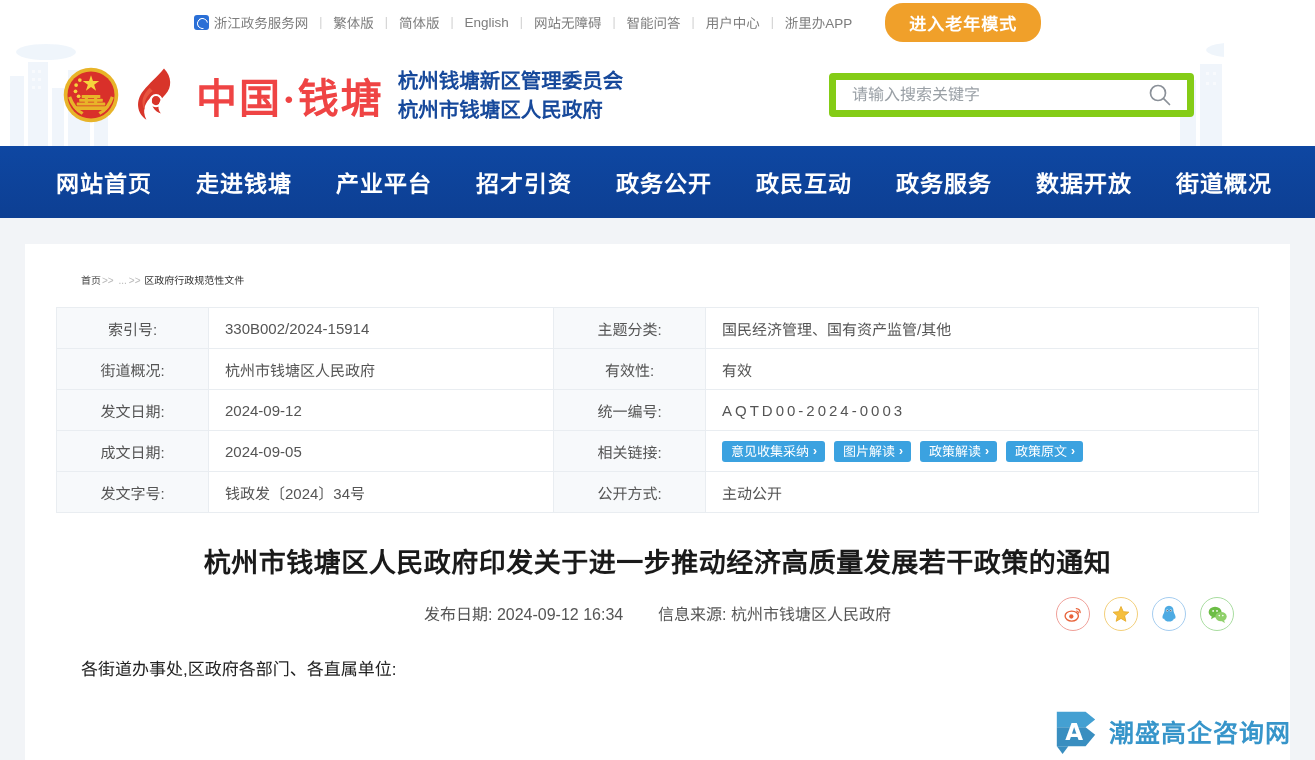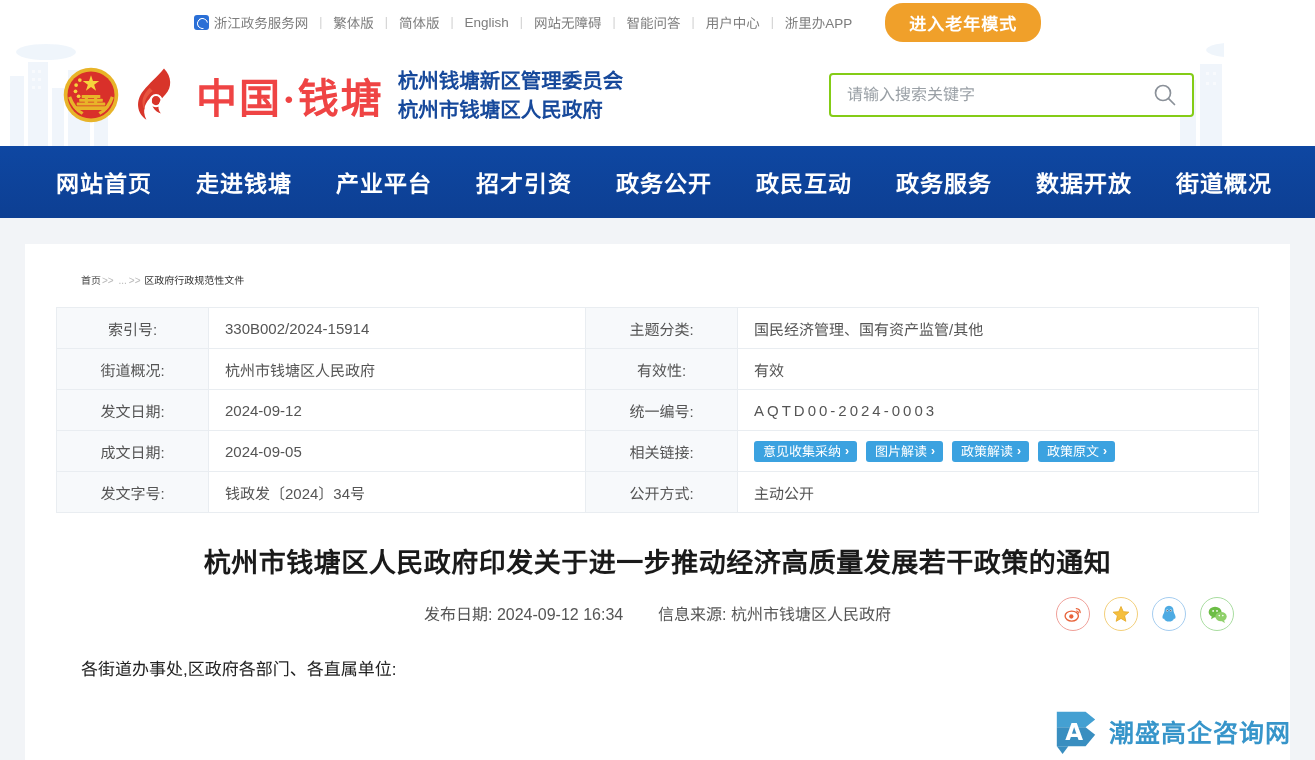--- a/index.html
+++ b/index.html
@@ -87,21 +87,21 @@
     color: #17499b;
     font-size: 20.5px;
     font-weight: bold;
     line-height: 29px;
     white-space: nowrap;
   }
   .search-wrap {
     margin-left: auto;
     width: 365px; height: 44px;
     background: rgba(255,255,255,.92);
-    border: 2px solid #84cc16;
+    border: 7px solid #84cc16;
     border-radius: 4px;
     display: flex; align-items: center;
     padding: 0 12px 0 16px;
   }
   .search-input {
     flex: 1; border: none; outline: none; background: transparent;
     font-size: 16px; color: #333;
     font-family: "Liberation Sans", sans-serif;
   }
   .search-input::placeholder { color: #9aa0a6; }
@@ -171,21 +171,21 @@
     padding: 4px 14px;
     vertical-align: middle;
   }
   .info-table td.label {
     background: #f7f9fb;
     text-align: center;
     color: #555;
     width: 152px;
   }
   .info-table td.value { background: #ffffff; color: #555; padding-left: 16px; }
-  .info-table td.value.wide { width: 377px; }
+  .info-table td.value.wide { width: 345px; }
   .mono-spaced { letter-spacing: 3px; font-size: 15px; }
 
   .badges { display: flex; gap: 9px; align-items: center; }
   .badge {
     background: #3ba2e0;
     color: #fff;
     font-size: 13px;
     border-radius: 3px;
     padding: 4px 8px 4px 9px;
     display: inline-flex; align-items: center; gap: 4px;

